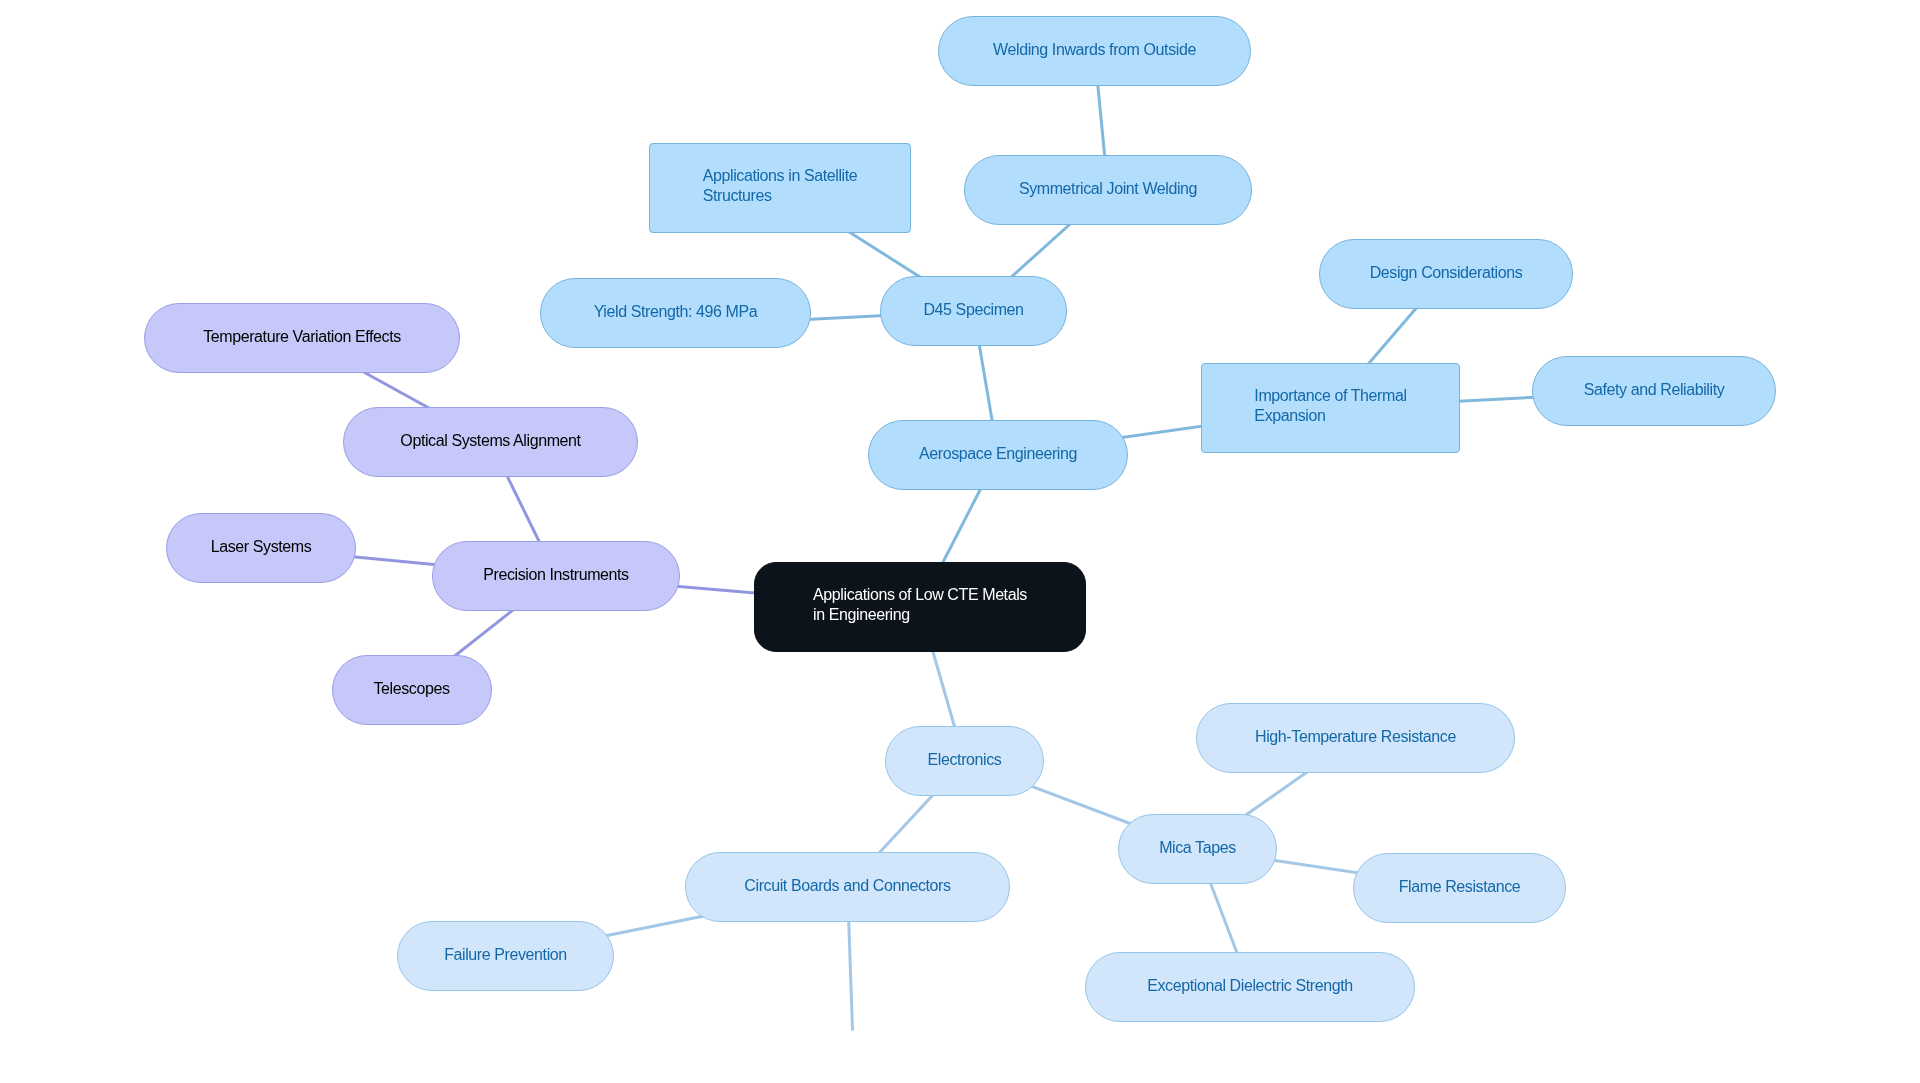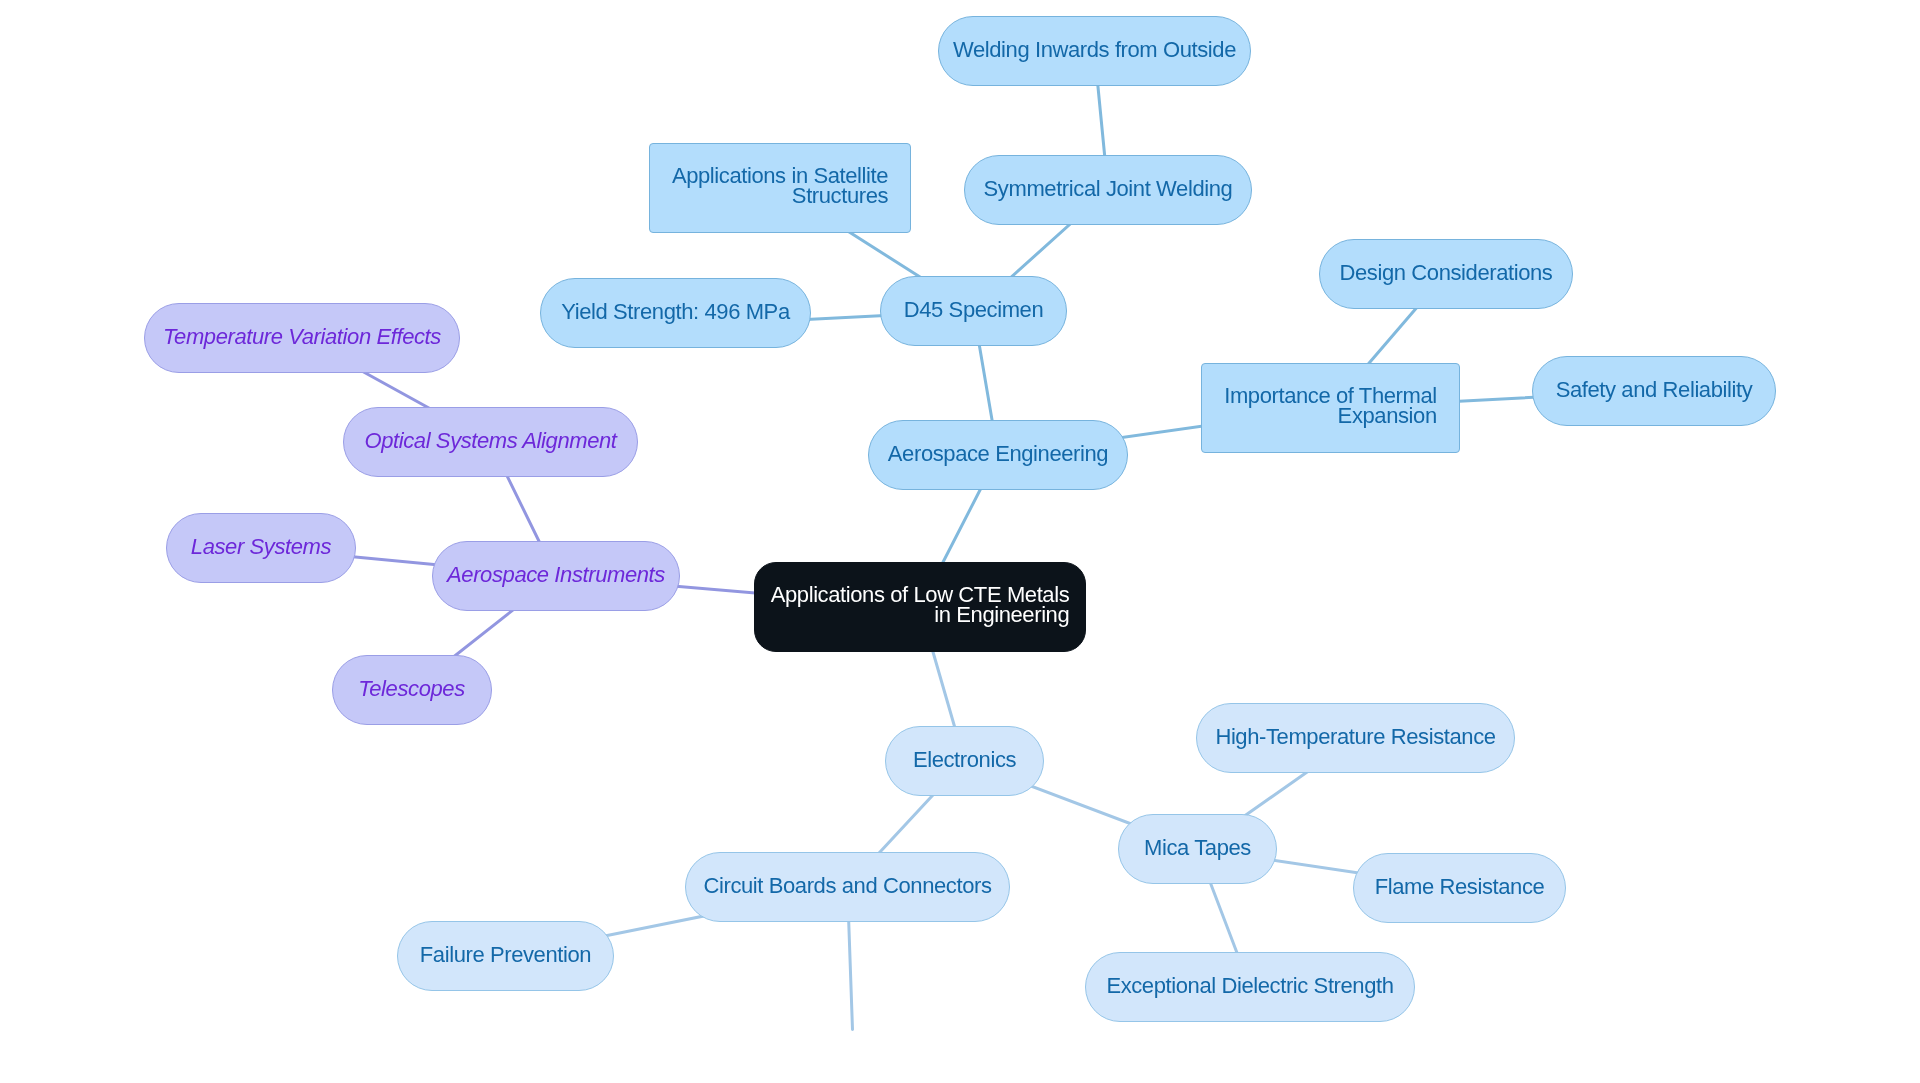--- a/index.html
+++ b/index.html
@@ -3,31 +3,31 @@
 <meta charset="utf-8">
 <title>Mind Map</title>
 <style>
   html,body{margin:0;padding:0;background:#fff;}
   body{width:1920px;height:1083px;overflow:hidden;
        font-family:"Liberation Sans","DejaVu Sans",sans-serif;
        -webkit-font-smoothing:antialiased;}
   #canvas{position:relative;width:1920px;height:1083px;background:#fff;}
   #edges{position:absolute;left:0;top:0;width:1920px;height:1083px;}
   .node{position:absolute;box-sizing:border-box;display:flex;align-items:center;
-        justify-content:center;text-align:right;white-space:pre-line;
-        font-size:22px;font-weight:400;letter-spacing:-0.4px;line-height:20px;}
+        justify-content:center;text-align:left;white-space:pre-line;
+        font-size:16px;font-weight:400;letter-spacing:-0.4px;line-height:20px;}
   .node > span{display:block;transform:translateZ(0);}
   .node.one > span{transform:translate3d(0,-0.75px,0);}
   .node.two > span{transform:translate3d(0,-1.75px,0);}
   .node.one{border-radius:999px;}
   .node.two{border-radius:4px;}
   .node.s-root{border-radius:22px;}
   .s-blue1{background:#b3ddfc;border:1px solid #76b3dd;color:#1368a8;}
   .s-blue2{background:#d2e6fb;border:1px solid #95c5e8;color:#1368a8;}
-  .s-purple{background:#c5c8f8;border:1px solid #9a9ee6;color:#6d28d9;font-style:italic;}
+  .s-purple{background:#c5c8f8;border:1px solid #9a9ee6;color:#000000;}
   .s-root{background:#0c131a;border:1px solid #0c131a;color:#ffffff;}
 </style>
 </head>
 <body>
 
 <div id="canvas">
   <svg id="edges" viewBox="0 0 1920 1083">
     <line stroke-width="3" stroke-linecap="round" x1="920" y1="607" x2="998" y2="455" stroke="#81b9dd"></line>
     <line stroke-width="3" stroke-linecap="round" x1="920" y1="607" x2="556" y2="576" stroke="#9296e0"></line>
     <line stroke-width="3" stroke-linecap="round" x1="920" y1="607" x2="964.5" y2="761" stroke="#a3c7e6"></line>
@@ -58,21 +58,21 @@
   <div class="node one s-blue1" style="left: 1319px; top: 238.5px; width: 254px; height: 70px;"><span>Design Considerations</span></div>
   <div class="node one s-blue1" style="left: 880px; top: 276px; width: 187px; height: 70px;"><span>D45 Specimen</span></div>
   <div class="node one s-blue1" style="left: 540px; top: 278px; width: 271px; height: 70px;"><span>Yield Strength: 496 MPa</span></div>
   <div class="node one s-purple" style="left: 144px; top: 303px; width: 316px; height: 70px;"><span>Temperature Variation Effects</span></div>
   <div class="node one s-blue1" style="left: 1532px; top: 356px; width: 244px; height: 70px;"><span>Safety and Reliability</span></div>
   <div class="node two s-blue1" style="left: 1201px; top: 363px; width: 259px; height: 90px;"><span>Importance of Thermal
 Expansion</span></div>
   <div class="node one s-purple" style="left: 343px; top: 407px; width: 295px; height: 70px;"><span>Optical Systems Alignment</span></div>
   <div class="node one s-blue1" style="left: 868px; top: 420px; width: 260px; height: 70px;"><span>Aerospace Engineering</span></div>
   <div class="node one s-purple" style="left: 166px; top: 513px; width: 190px; height: 70px;"><span>Laser Systems</span></div>
-  <div class="node one s-purple" style="left: 432px; top: 541px; width: 248px; height: 70px;"><span>Aerospace Instruments</span></div>
+  <div class="node one s-purple" style="left: 432px; top: 541px; width: 248px; height: 70px;"><span>Precision Instruments</span></div>
   <div class="node two s-root" style="left: 754px; top: 562px; width: 332px; height: 90px;"><span>Applications of Low CTE Metals
 in Engineering</span></div>
   <div class="node one s-purple" style="left: 331.5px; top: 655px; width: 160px; height: 70px;"><span>Telescopes</span></div>
   <div class="node one s-blue2" style="left: 1196px; top: 703px; width: 319px; height: 70px;"><span>High-Temperature Resistance</span></div>
   <div class="node one s-blue2" style="left: 885px; top: 726px; width: 159px; height: 70px;"><span>Electronics</span></div>
   <div class="node one s-blue2" style="left: 1118px; top: 814px; width: 159px; height: 70px;"><span>Mica Tapes</span></div>
   <div class="node one s-blue2" style="left: 685px; top: 852px; width: 325px; height: 70px;"><span>Circuit Boards and Connectors</span></div>
   <div class="node one s-blue2" style="left: 1353px; top: 853px; width: 213px; height: 70px;"><span>Flame Resistance</span></div>
   <div class="node one s-blue2" style="left: 397px; top: 921px; width: 217px; height: 70px;"><span>Failure Prevention</span></div>
   <div class="node one s-blue2" style="left: 1085px; top: 952px; width: 330px; height: 70px;"><span>Exceptional Dielectric Strength</span></div>

